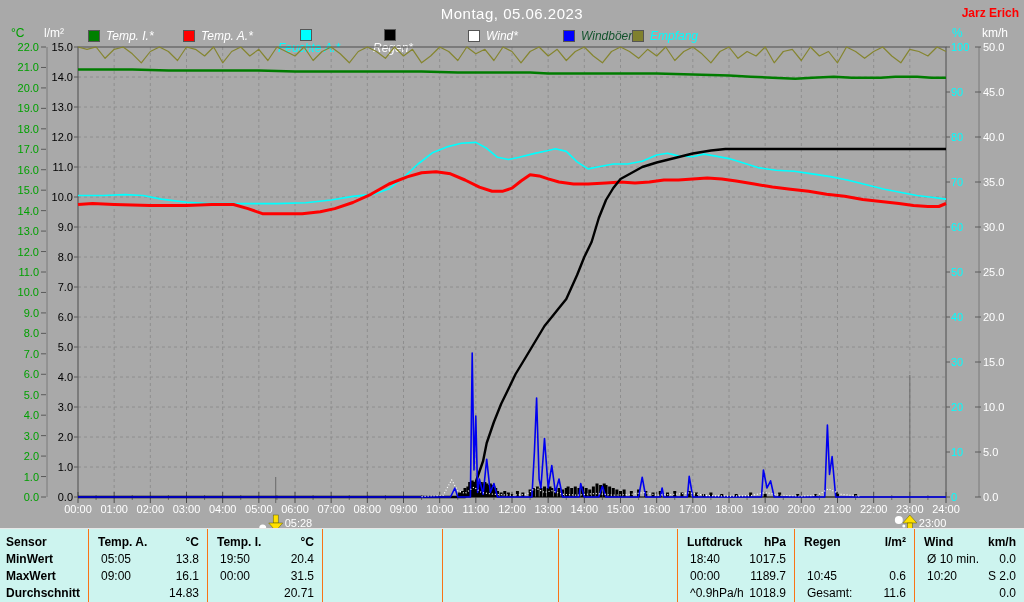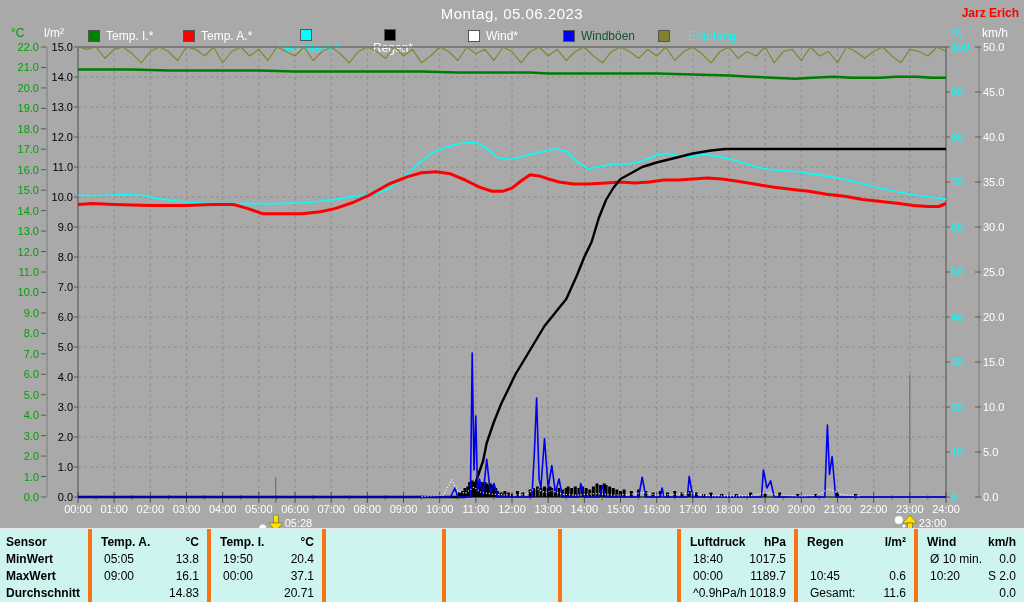--- a/index.html
+++ b/index.html
@@ -15,32 +15,32 @@
   }
   #watermark{
     position:absolute;top:6px;right:5px;color:#ff0000;
     font-size:12px;font-weight:bold;
   }
   .unit-label{position:absolute;top:26px;font-size:12px;}
   #unit-temp{left:11px;}
   #unit-rain{left:44px;}
   #unit-hum{left:952px;}
   #unit-wind{left:982px;}
-  #legend-row{position:absolute;top:29px;left:0;width:944px;height:14px;}
+  #legend-row{position:absolute;top:29px;left:0;width:944px;height:14px;font-style:italic;}
   .legend-item{position:absolute;top:0;display:flex;align-items:center;font-size:12px;white-space:nowrap;}
   .legend-item .swatch{width:10px;height:10px;display:inline-block;margin-right:6px;border:1px solid #555;}
   #chart-svg{position:absolute;top:0;left:0;pointer-events:none;}
   #bottom-table{
     position:absolute;top:528px;left:0;width:1024px;height:74px;
     background:#cdf4ef;color:#000;
     display:grid;
     grid-template-columns:88px 119px 115px 120px 116px 119px 117px 120px 110px;
     border-top:1px solid #e8e8e8;
   }
-  .table-col{border-left:4px solid #f97316;overflow:hidden;padding-top:4px;}
+  .table-col{border-left:1px solid #f97316;overflow:hidden;padding-top:4px;}
   .table-col:first-child{border-left:none;}
   .trow{height:17px;display:flex;justify-content:space-between;align-items:center;font-size:12px;}
   .trow .lft{padding-left:12px;}
   .trow .rgt{padding-right:8px;}
   .trow.hdr{font-weight:bold;}
   .trow.hdr .lft{padding-left:9px;}
   .rowlabel{height:17px;font-weight:bold;font-size:12px;padding-left:6px;display:flex;align-items:center;}
 </style>
 </head>
 <body>
@@ -71,21 +71,21 @@
       <span style="color: rgb(255, 255, 255);">Regen*</span>
     </div>
     <div class="legend-item" style="left: 468px;">
       <span class="swatch" style="background: rgb(255, 255, 255);"></span>
       <span style="color: rgb(255, 255, 255);">Wind*</span>
     </div>
     <div class="legend-item" style="left: 563px;">
       <span class="swatch" style="background: rgb(0, 0, 255);"></span>
       <span style="color: #14532d;">Windböen</span>
     </div>
-    <div class="legend-item" style="left: 658px; gap: 12px;">
+    <div class="legend-item" style="left: 632px;">
       <span class="swatch" style="background: rgb(128, 128, 46);"></span>
       <span style="color: rgb(0, 255, 255);">Empfang</span>
     </div>
   </div>
 
 <svg id="chart-svg" width="1024" height="528">
     <line x1="114.16666666666666" y1="47" x2="114.16666666666666" y2="497" stroke="#8e8e8e" stroke-dasharray="3,3"></line>
     <line x1="150.33333333333331" y1="47" x2="150.33333333333331" y2="497" stroke="#8e8e8e" stroke-dasharray="3,3"></line>
     <line x1="186.5" y1="47" x2="186.5" y2="497" stroke="#8e8e8e" stroke-dasharray="3,3"></line>
     <line x1="222.66666666666666" y1="47" x2="222.66666666666666" y2="497" stroke="#8e8e8e" stroke-dasharray="3,3"></line>
@@ -447,21 +447,21 @@
       <div class="trow hdr">
         <span class="lft">Temp. I.</span>
         <span class="rgt">°C</span>
       </div>
       <div class="trow">
         <span class="lft">19:50</span>
         <span class="rgt">20.4</span>
       </div>
       <div class="trow">
         <span class="lft">00:00</span>
-        <span class="rgt">37.1</span>
+        <span class="rgt">31.5</span>
       </div>
       <div class="trow">
         <span class="lft"></span>
         <span class="rgt">20.71</span>
       </div>
     </div>
     <div class="table-col">
       <div class="trow hdr">
         <span class="lft"></span>
         <span class="rgt"></span>

